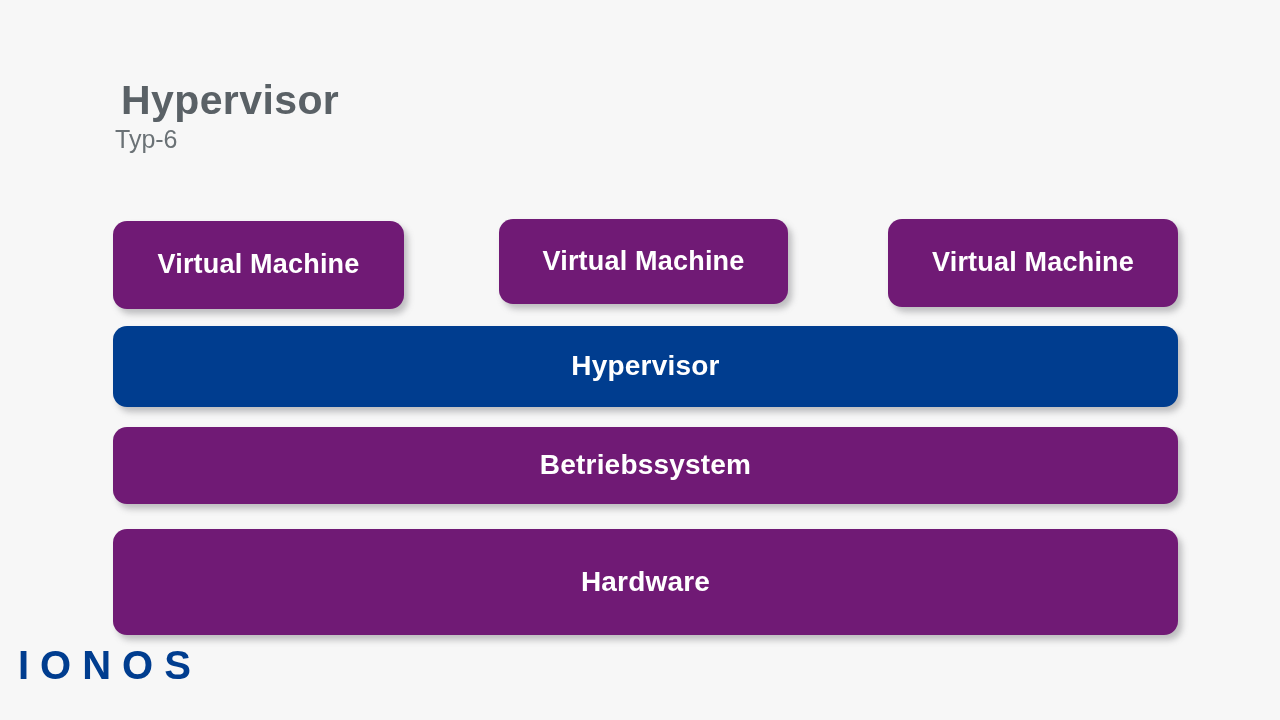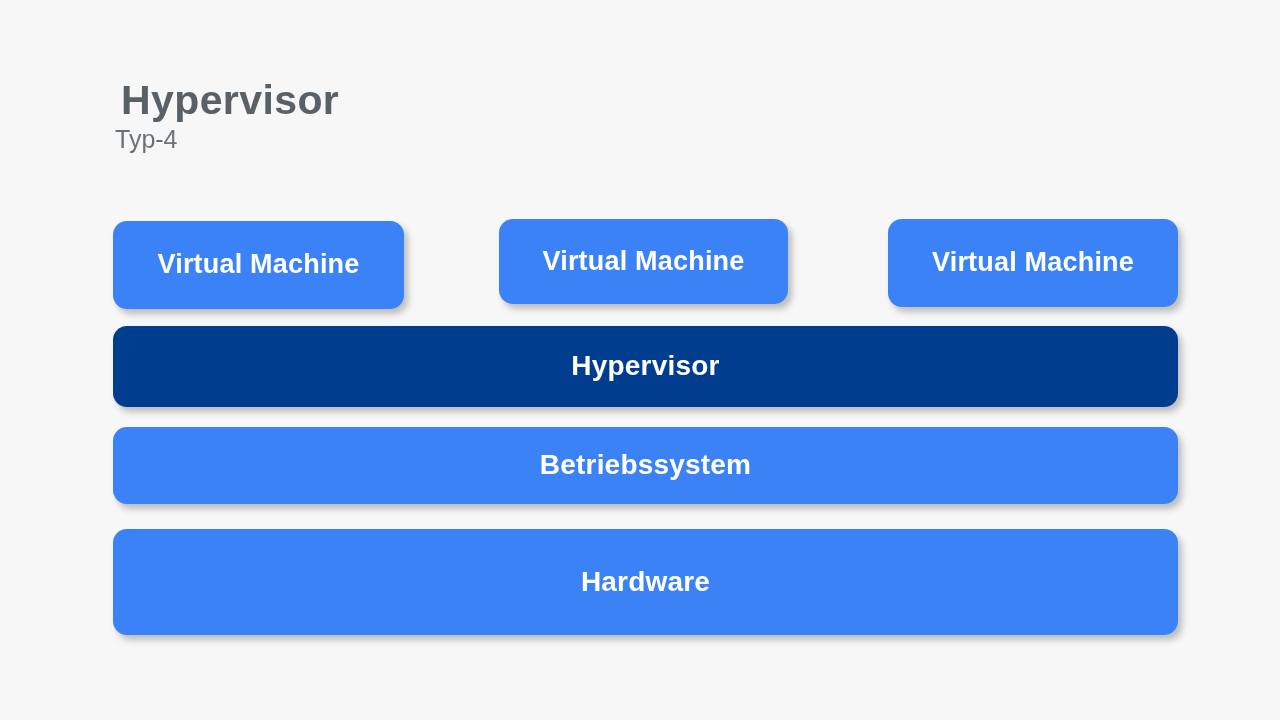--- a/index.html
+++ b/index.html
@@ -52,21 +52,21 @@
     border-radius: 14px;
     box-sizing: border-box;
     display: flex;
     align-items: center;
     justify-content: center;
     color: #ffffff;
     font-weight: bold;
     box-shadow: 4px 5px 6px rgba(110, 110, 115, 0.42);
     text-align: center;
   }
-  .box.cyan  { background: #3b82f6; }
+  .box.cyan  { background: #701a75; }
   .box.navy  { background: #003d8f; }
 
   .box-label {
     display: block;
     line-height: 1.1;
     letter-spacing: 0.2px;
   }
 
   
   .vm-row { position: absolute; left: 0; top: 0; width: 100%; height: 100%; }
@@ -118,21 +118,21 @@
     user-select: none;
   }
 </style>
 </head>
 <body>
 
 <div class="slide">
 
   <div class="heading">
     <div class="heading-title">Hypervisor</div>
-    <div class="heading-subtitle">Typ-4</div>
+    <div class="heading-subtitle">Typ-6</div>
   </div>
 
   <div class="vm-row">
     <div class="box cyan vm-1">
       <span class="box-label">Virtual Machine</span>
     </div>
     <div class="box cyan vm-2">
       <span class="box-label">Virtual Machine</span>
     </div>
     <div class="box cyan vm-3">
@@ -145,14 +145,15 @@
   </div>
 
   <div class="box cyan bar bar-os">
     <span class="box-label">Betriebssystem</span>
   </div>
 
   <div class="box cyan bar bar-hardware">
     <span class="box-label">Hardware</span>
   </div>
 
+  <div class="logo">IONOS</div>
 
 </div>
 
 </body></html>

